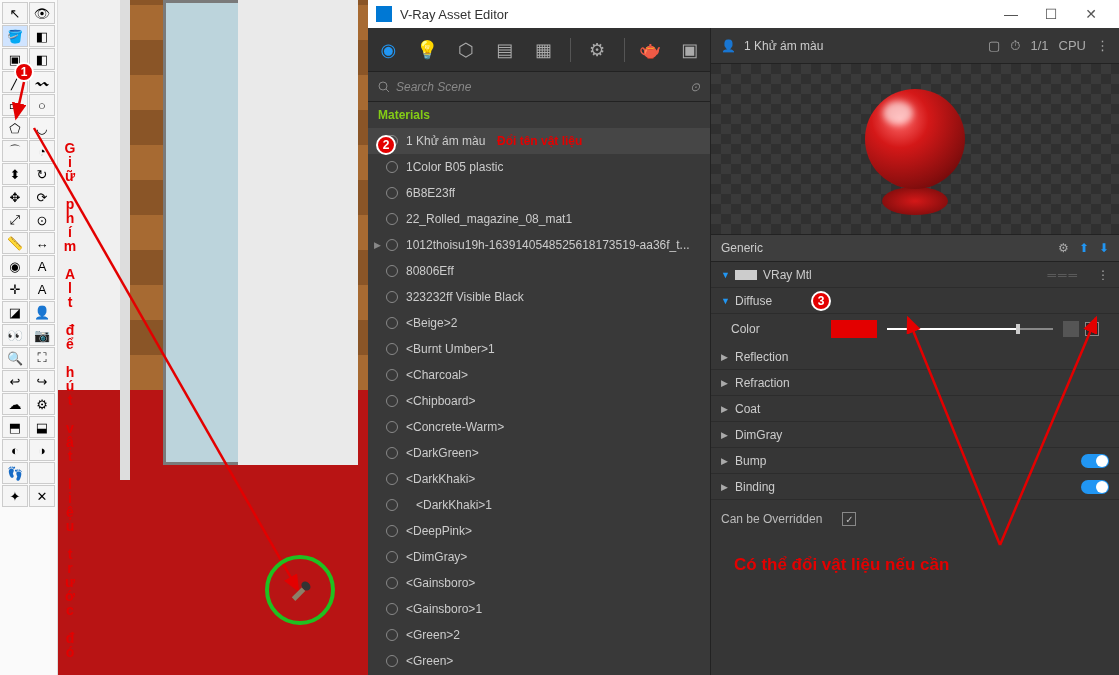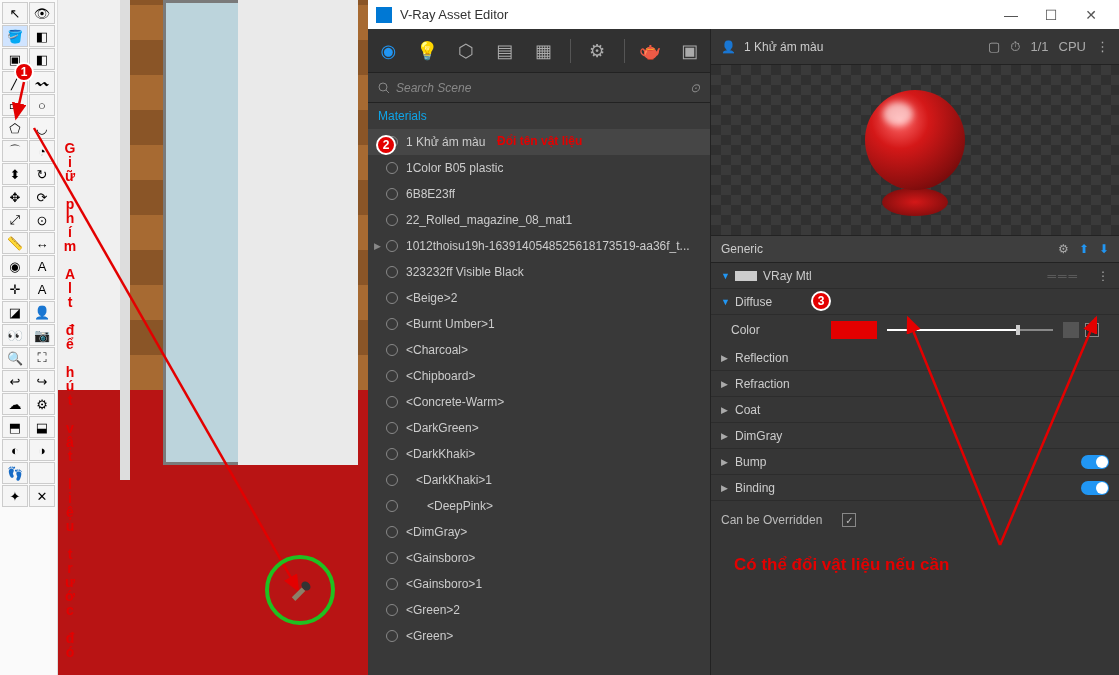--- a/index.html
+++ b/index.html
@@ -31,21 +31,21 @@
 .vray-body { flex:1; display:flex; background:#323232; }
 
 
 .vray-left { width:343px; background:#393939; display:flex; flex-direction:column; border-right:1px solid #222; }
 .vray-tabs { height:44px; background:#313131; display:flex; align-items:center; padding:0 8px; gap:14px; border-bottom:1px solid #222; }
 .vray-tab-icon { width:26px; height:26px; display:flex; align-items:center; justify-content:center; color:#aaa; cursor:pointer; font-size:18px; }
 .vray-tab-icon.active { color:#2196f3; }
 .vray-tabs .sep { width:1px; height:24px; background:#555; }
 .vray-search { height:30px; display:flex; align-items:center; padding:0 10px; color:#888; font-size:12px; font-style:italic; border-bottom:1px solid #222; }
 .vray-search svg { margin-right:6px; }
-.vray-section-hdr { height:26px; background:#3a3a3a; color:#0ea5e9; font-size:12px; display:flex; align-items:center; padding:0 10px; font-weight:400; }
+.vray-section-hdr { height:26px; background:#3a3a3a; color:#84cc16; font-size:12px; display:flex; align-items:center; padding:0 10px; font-weight:700; }
 .vray-mat-list { flex:1; overflow-y:auto; }
 .vray-mat-item { height:26px; display:flex; align-items:center; padding:0 8px 0 18px; color:#ccc; font-size:12px; cursor:pointer; }
 .vray-mat-item.sel { background:#464646; }
 .vray-mat-item .radio { width:12px; height:12px; border:1px solid #888; border-radius:50%; margin-right:8px; flex-shrink:0; }
 .vray-mat-item .tri { width:8px; color:#888; margin-left:-12px; margin-right:4px; font-size:9px; }
 
 
 .vray-right { flex:1; background:#363636; display:flex; flex-direction:column; }
 .vray-right-hdr { height:36px; display:flex; align-items:center; padding:0 10px; color:#ccc; font-size:12px; border-bottom:1px solid #222; }
 .vray-right-hdr .hdr-icon { color:#aaa; margin-right:8px; }
@@ -251,20 +251,24 @@
             <span class="radio"></span>
             <span style="overflow: hidden; text-overflow: ellipsis; white-space: nowrap;">22_Rolled_magazine_08_mat1</span>
           </div>
           <div class="vray-mat-item">
             <span class="tri">▶</span>
             <span class="radio"></span>
             <span style="overflow: hidden; text-overflow: ellipsis; white-space: nowrap;">1012thoisu19h-16391405485256181735​19-aa36f_t...</span>
           </div>
           <div class="vray-mat-item">
             <span class="radio"></span>
+            <span style="overflow: hidden; text-overflow: ellipsis; white-space: nowrap;">80806Eff</span>
+          </div>
+          <div class="vray-mat-item">
+            <span class="radio"></span>
             <span style="overflow: hidden; text-overflow: ellipsis; white-space: nowrap;">323232ff Visible Black</span>
           </div>
           <div class="vray-mat-item">
             <span class="radio"></span>
             <span style="overflow: hidden; text-overflow: ellipsis; white-space: nowrap;">&lt;Beige&gt;2</span>
           </div>
           <div class="vray-mat-item">
             <span class="radio"></span>
             <span style="overflow: hidden; text-overflow: ellipsis; white-space: nowrap;">&lt;Burnt Umber&gt;1</span>
           </div>
@@ -287,21 +291,21 @@
           <div class="vray-mat-item">
             <span class="radio"></span>
             <span style="overflow: hidden; text-overflow: ellipsis; white-space: nowrap;">&lt;DarkKhaki&gt;</span>
           </div>
           <div class="vray-mat-item">
             <span class="radio"></span>
             <span style="overflow: hidden; text-overflow: ellipsis; white-space: nowrap; margin-left: 10px;">&lt;DarkKhaki&gt;1</span>
           </div>
           <div class="vray-mat-item">
             <span class="radio"></span>
-            <span style="overflow: hidden; text-overflow: ellipsis; white-space: nowrap; margin-left: 21px;">&lt;DeepPink&gt;</span>
+            <span style="overflow: hidden; text-overflow: ellipsis; white-space: nowrap;">&lt;DeepPink&gt;</span>
           </div>
           <div class="vray-mat-item">
             <span class="radio"></span>
             <span style="overflow: hidden; text-overflow: ellipsis; white-space: nowrap;">&lt;DimGray&gt;</span>
           </div>
           <div class="vray-mat-item">
             <span class="radio"></span>
             <span style="overflow: hidden; text-overflow: ellipsis; white-space: nowrap;">&lt;Gainsboro&gt;</span>
           </div>
           <div class="vray-mat-item">

